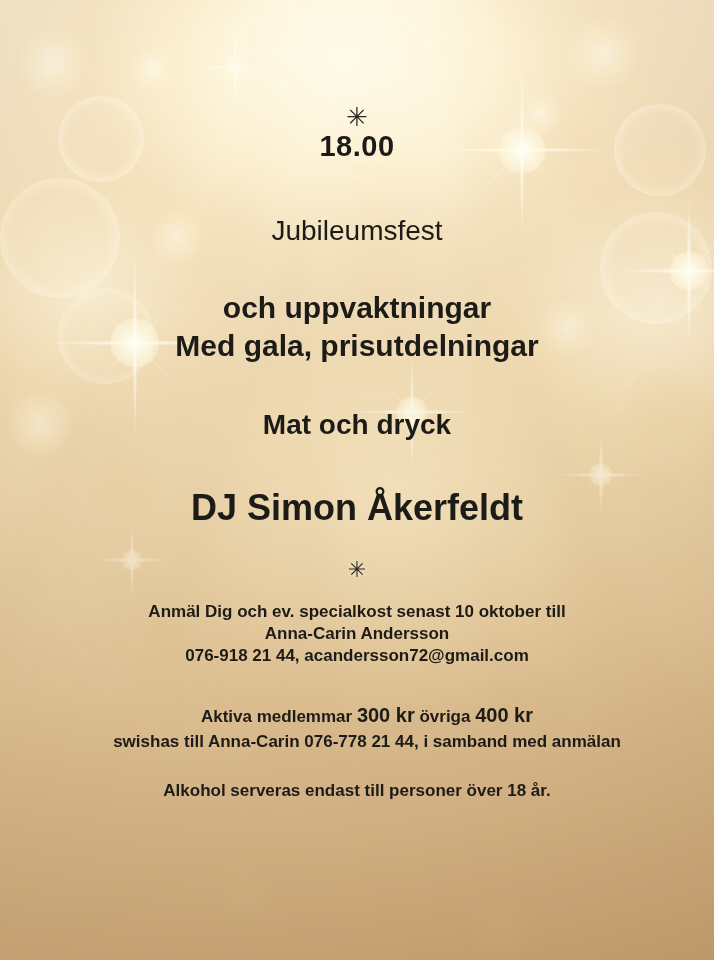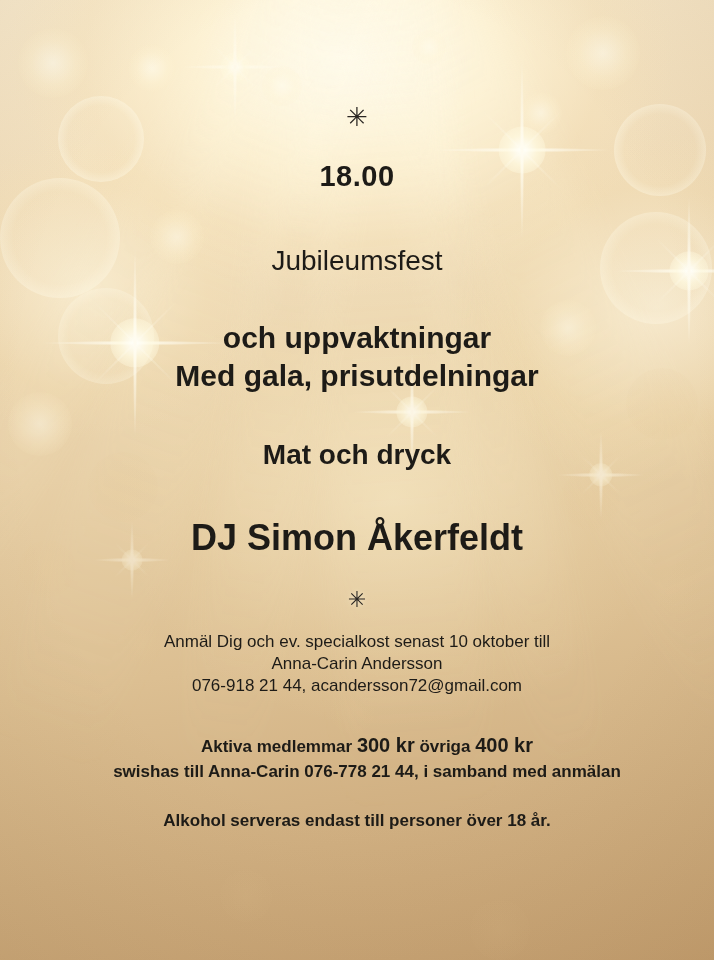--- a/index.html
+++ b/index.html
@@ -106,21 +106,20 @@
     color: #2a2622;
     margin: 0 auto;
     display: block;
     text-shadow: 0 0 6px rgba(255,248,220,0.8);
   }
 
   .time {
     font-size: 29px;
     font-weight: bold;
     letter-spacing: 0.5px;
-    margin-top: 30px;
   }
 
   .headline {
     font-size: 28px;
     font-weight: normal;
     margin-top: 52px;
   }
 
   .gala {
     font-size: 30px;
@@ -148,21 +147,21 @@
   }
 
   .snowflake-bottom {
     margin-top: 30px;
     font-size: 22px;
   }
 
   .rsvp {
     margin-top: 20px;
     font-size: 17px;
-    font-weight: normal;
+    font-weight: bold;
     line-height: 1.32;
   }
 
   .fees {
     margin-top: 33px;
     font-size: 17px;
     font-weight: bold;
     line-height: 1.45;
     padding-left: 20px;
   }

